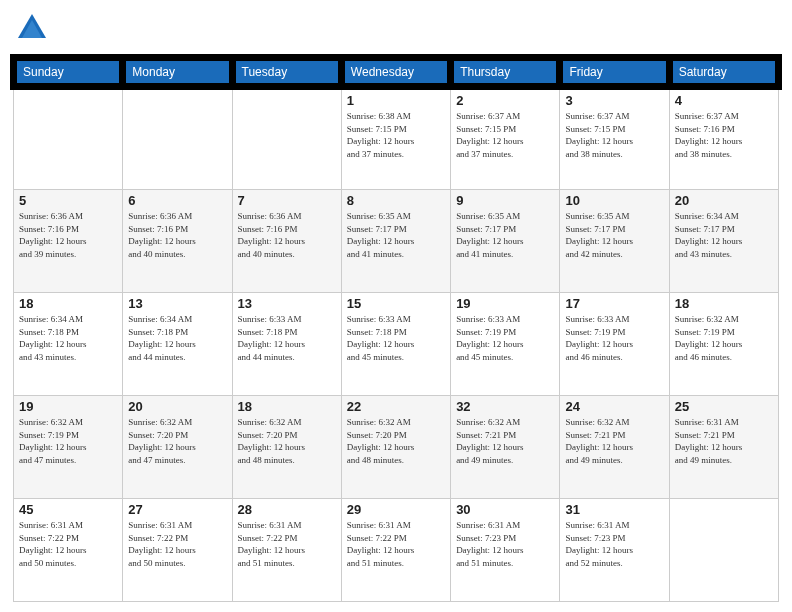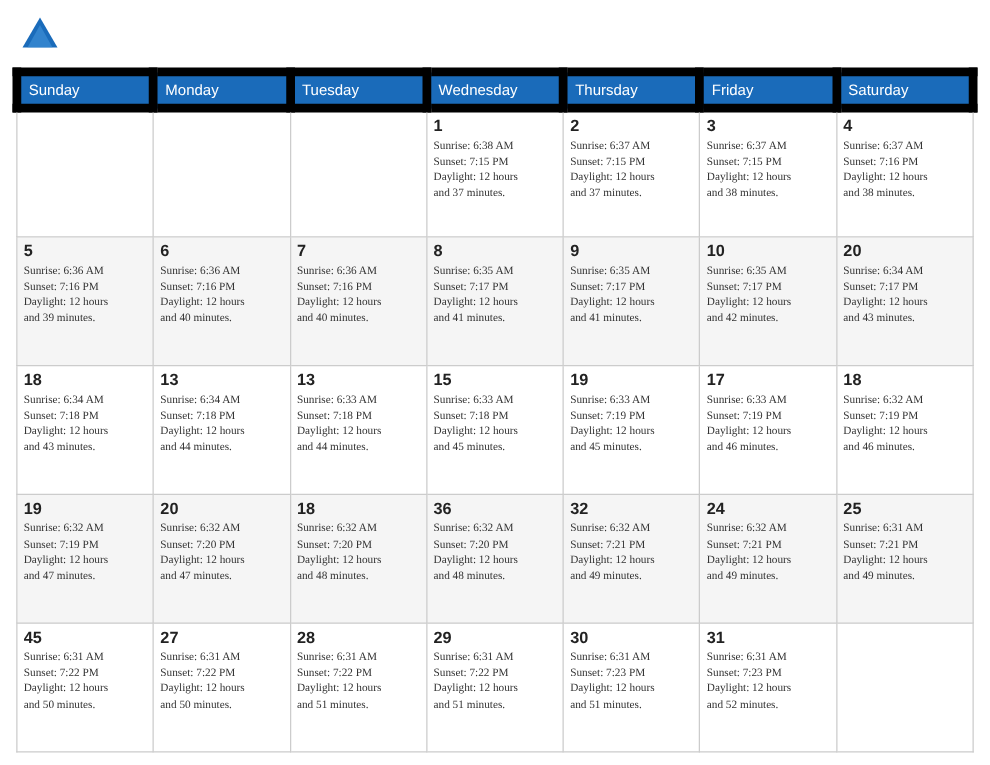--- a/index.html
+++ b/index.html
@@ -288,21 +288,21 @@
 and 47 minutes.</div>
           </td>
           <td>
             <span class="day-number">18</span>
             <div class="day-info" style="white-space: pre-line;">Sunrise: 6:32 AM
 Sunset: 7:20 PM
 Daylight: 12 hours
 and 48 minutes.</div>
           </td>
           <td>
-            <span class="day-number">36</span>
+            <span class="day-number">22</span>
             <div class="day-info" style="white-space: pre-line;">Sunrise: 6:32 AM
 Sunset: 7:20 PM
 Daylight: 12 hours
 and 48 minutes.</div>
           </td>
           <td>
             <span class="day-number">32</span>
             <div class="day-info" style="white-space: pre-line;">Sunrise: 6:32 AM
 Sunset: 7:21 PM
 Daylight: 12 hours

